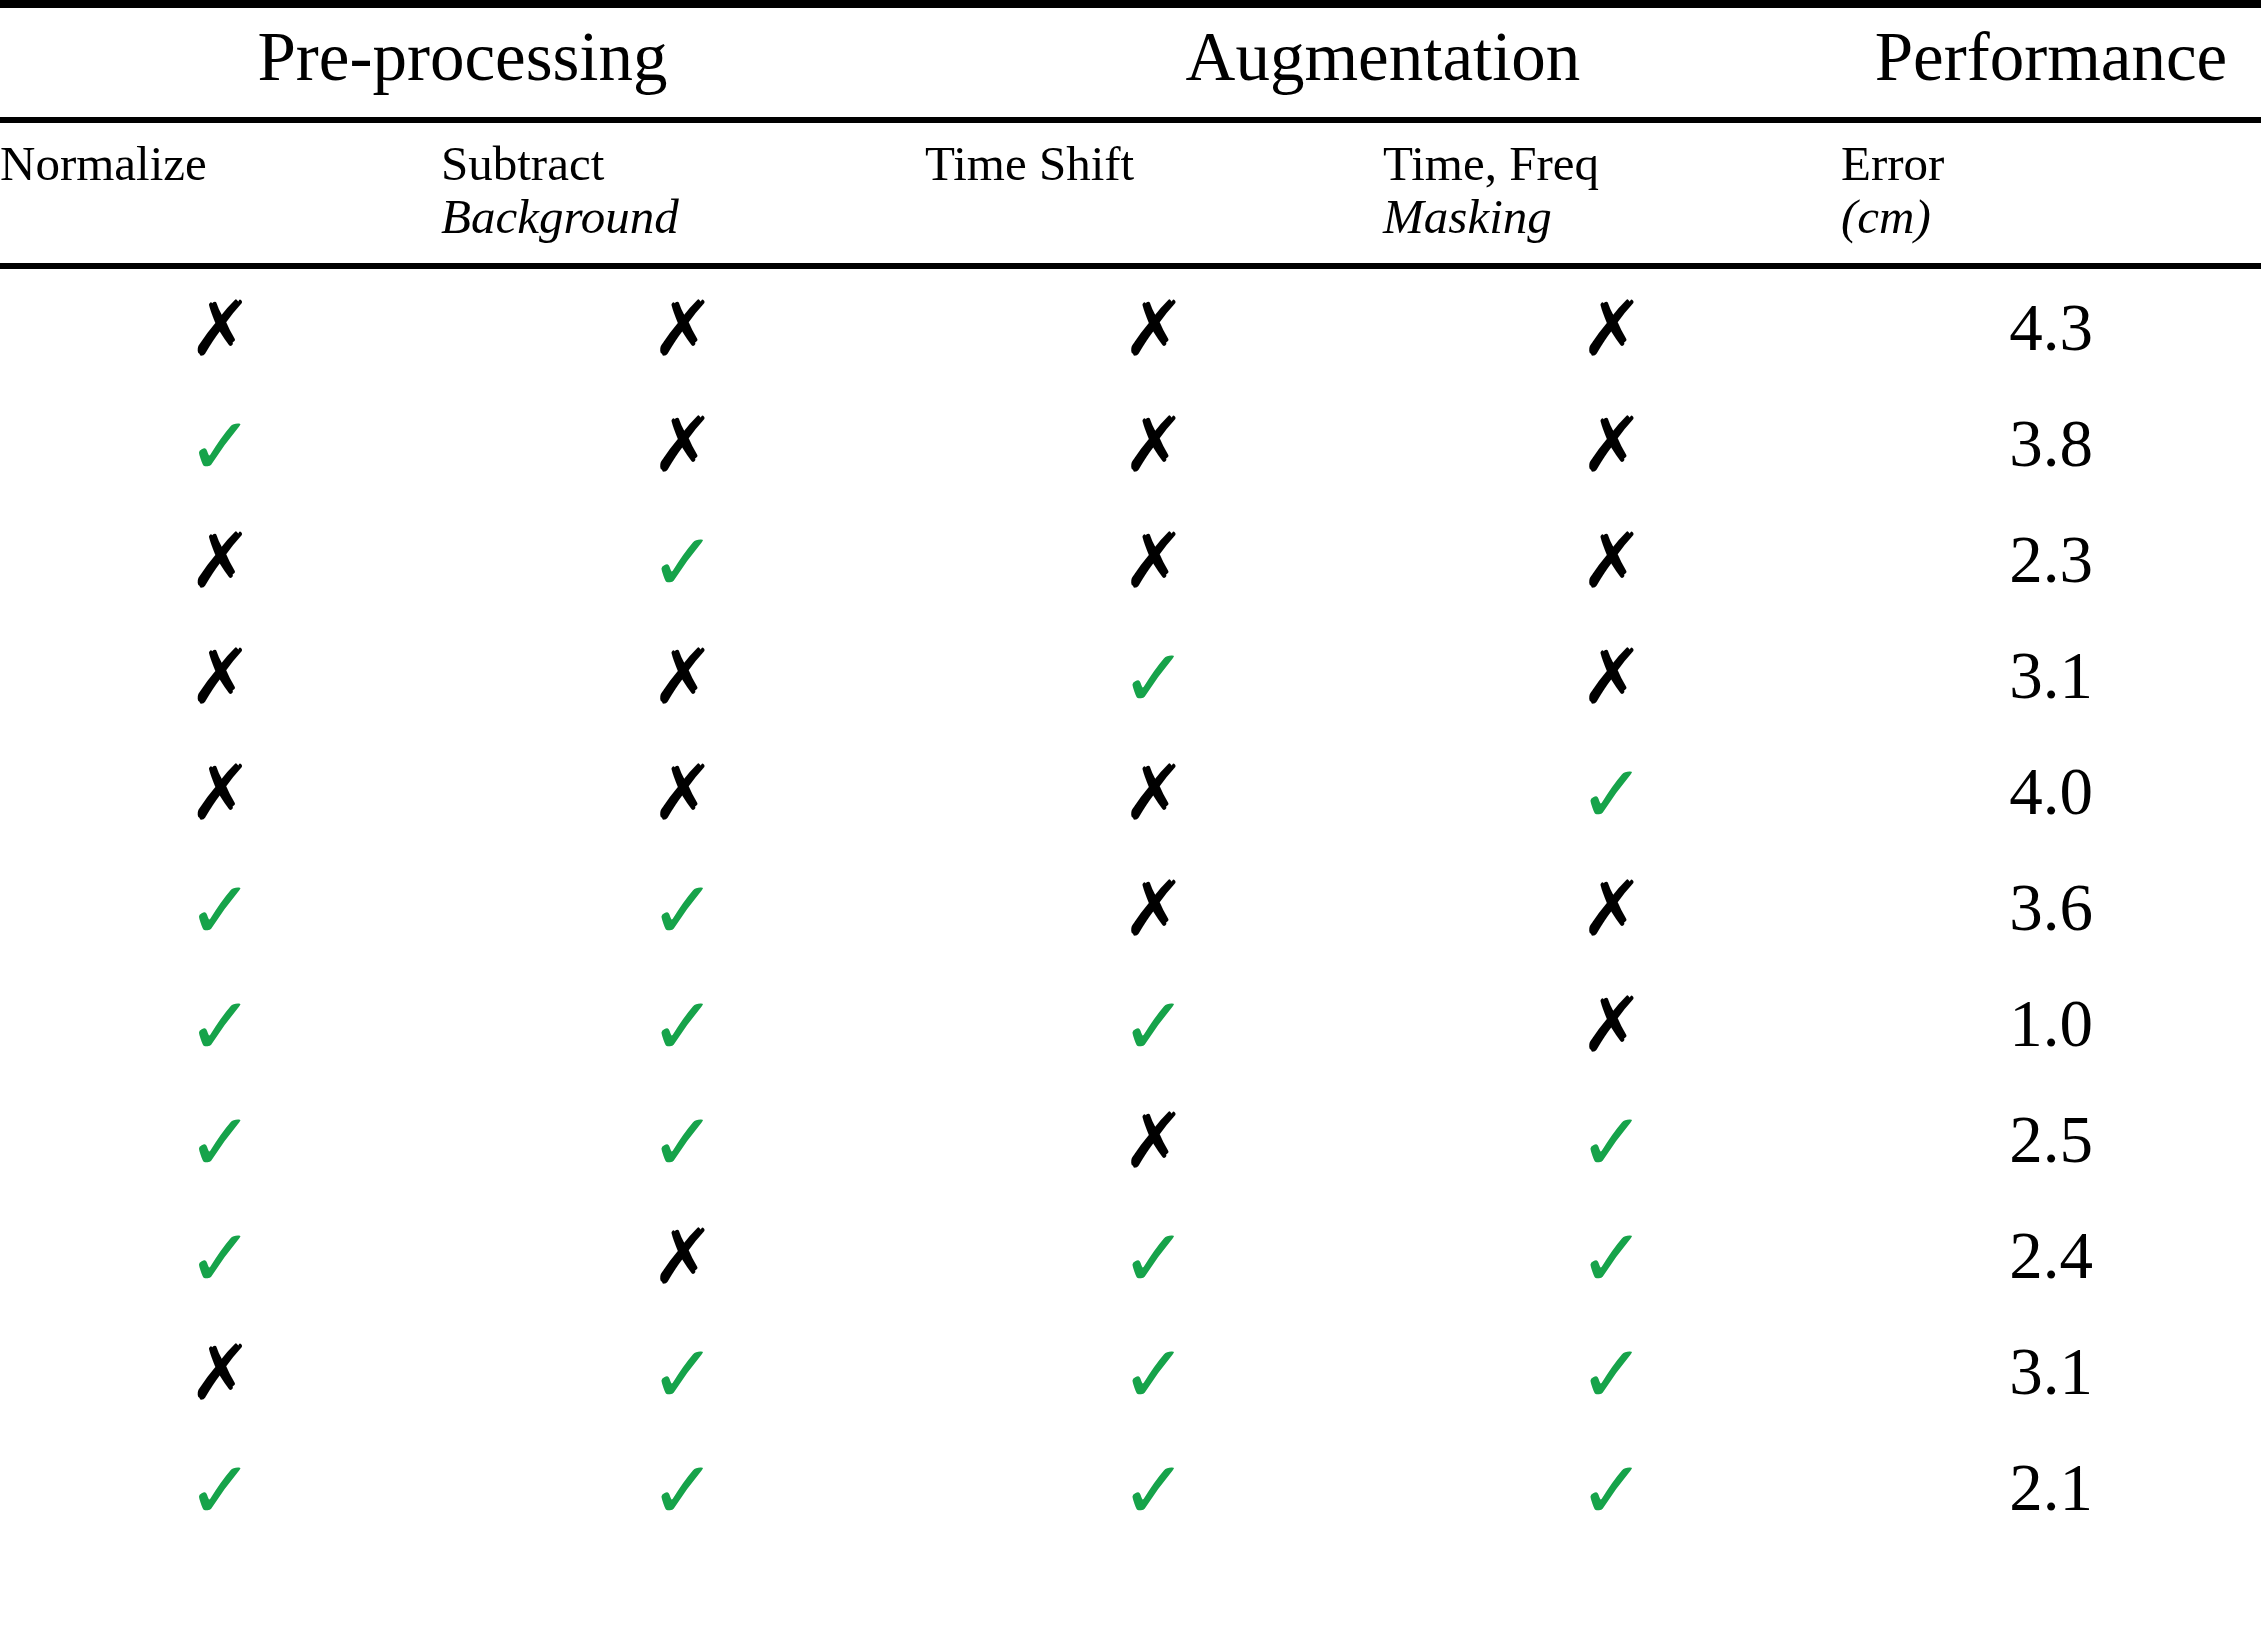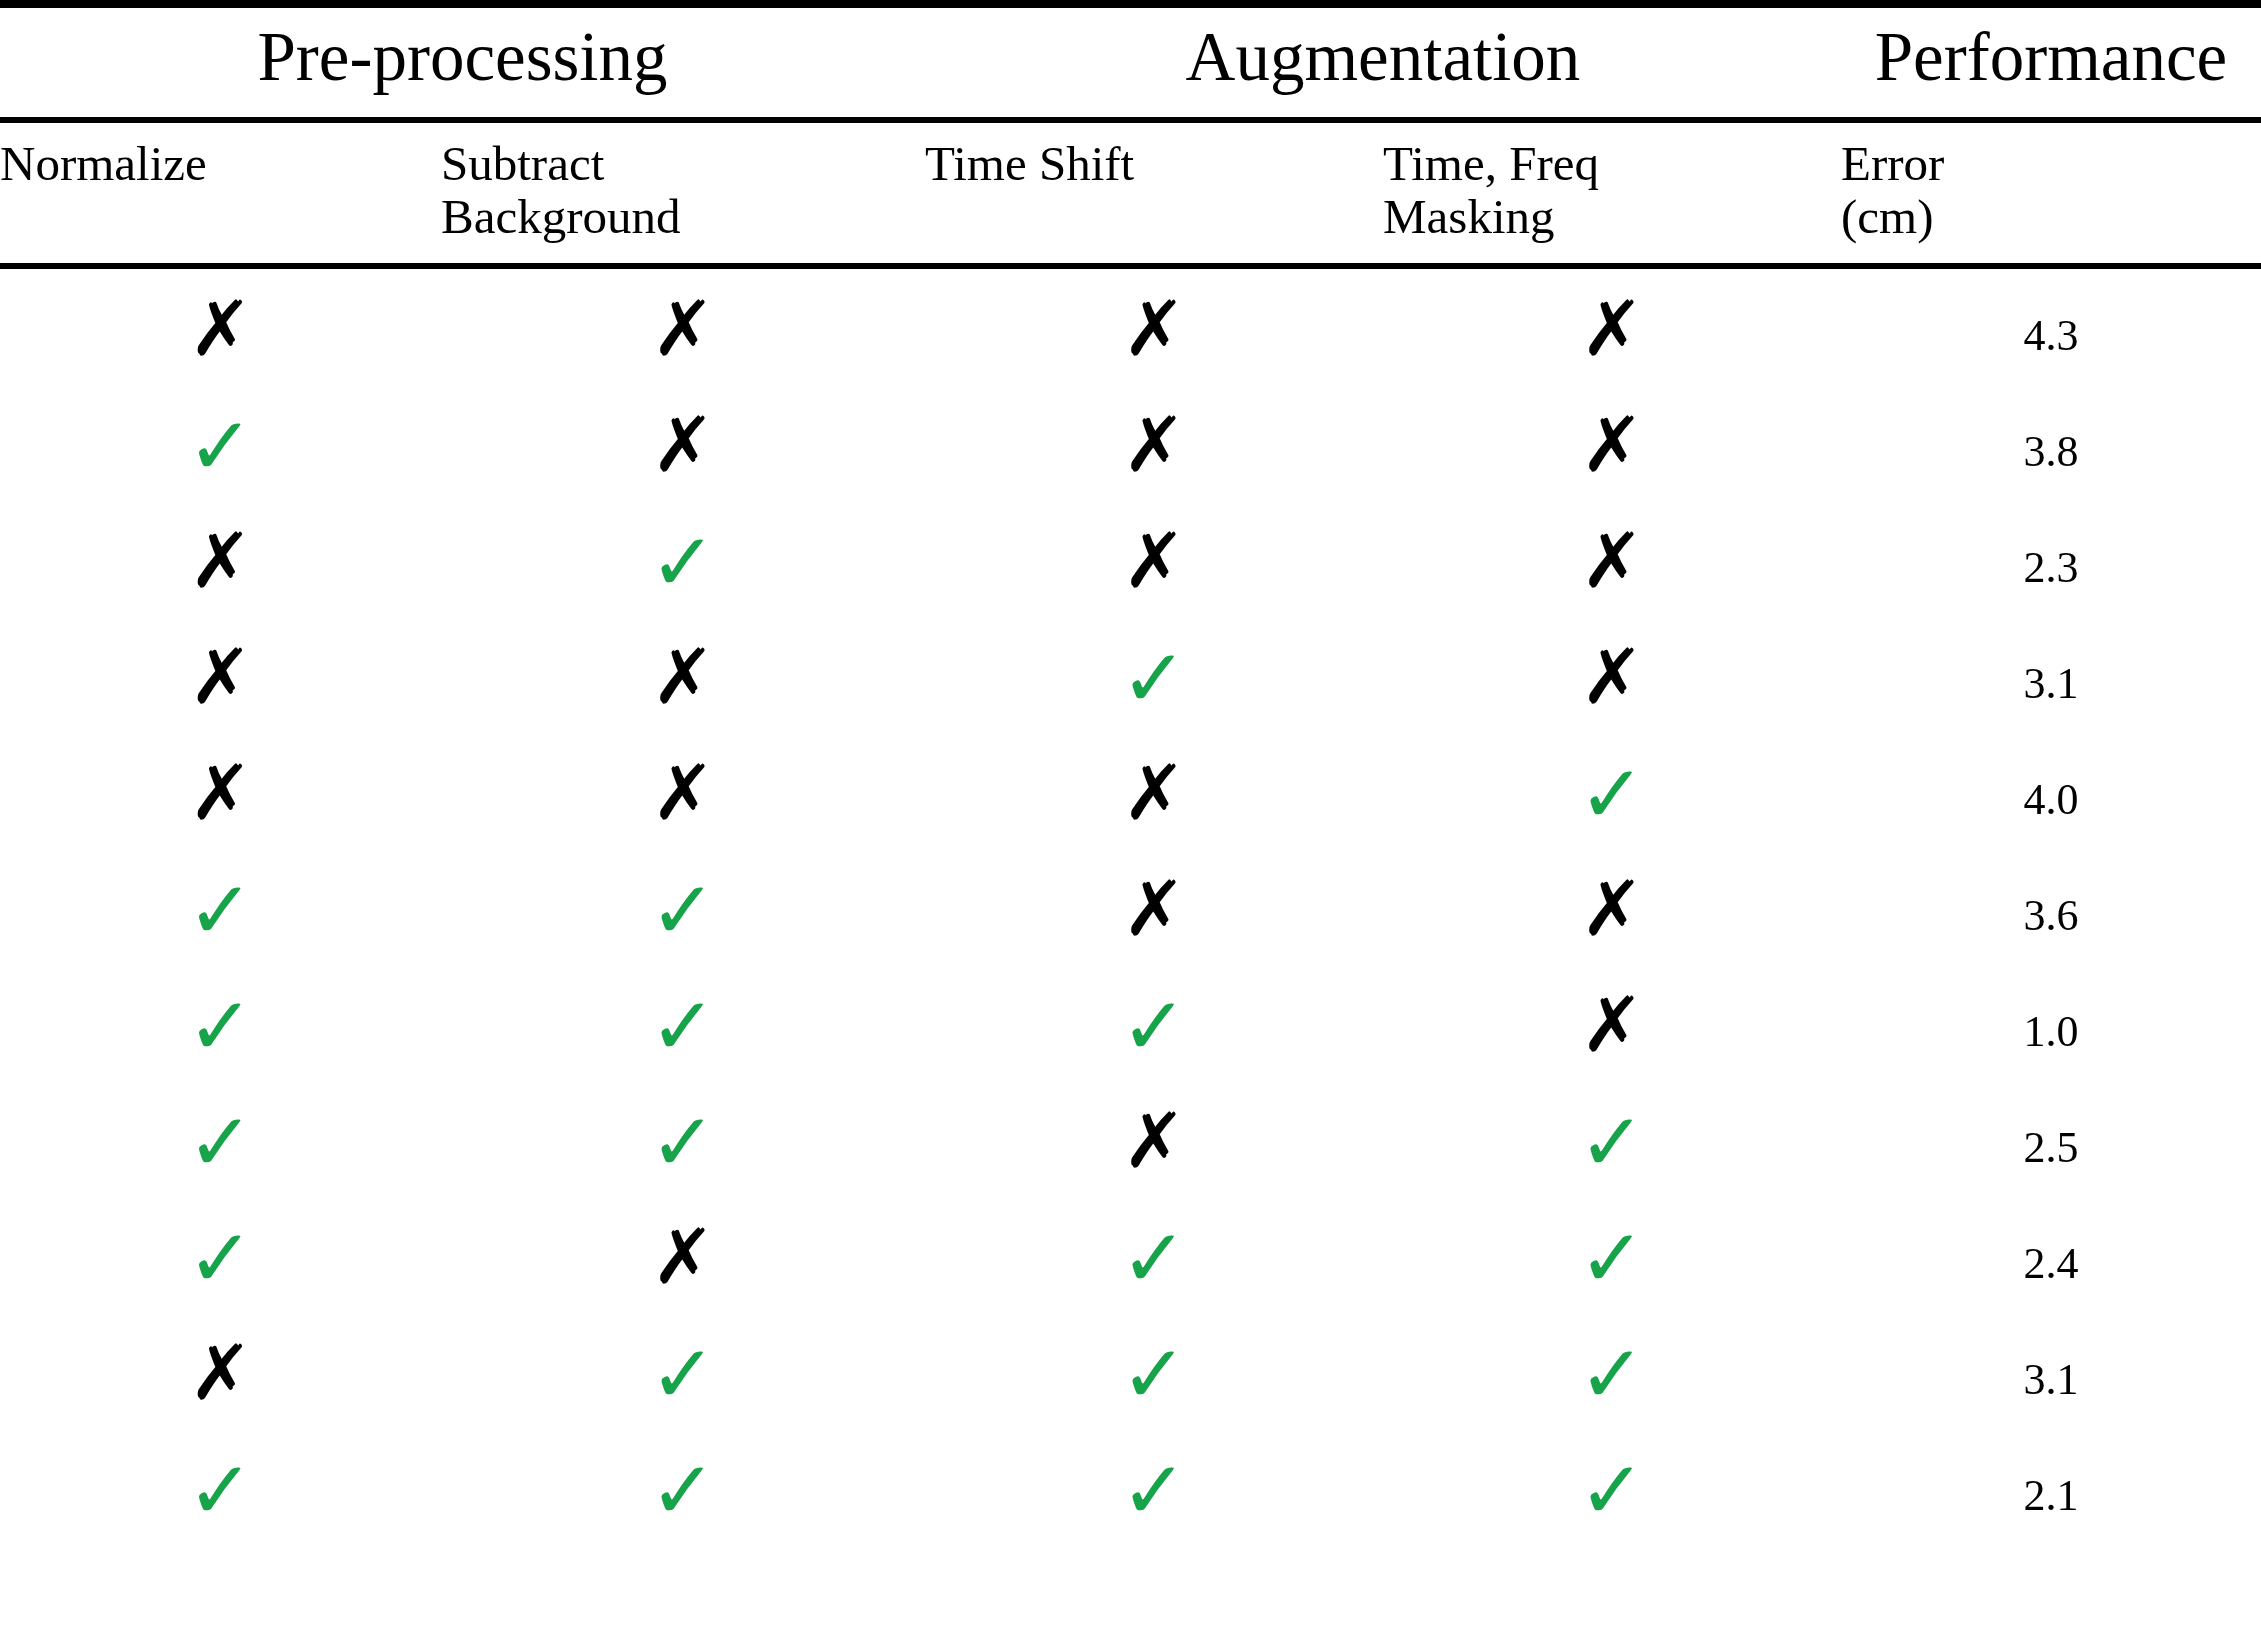--- a/index.html
+++ b/index.html
@@ -63,21 +63,21 @@
   }
 
   
   .sub-head td {
     text-align: left;
     vertical-align: top;
     padding: 15.6px 0 19px 0;
     font-weight: normal;
     font-size: 49px;
   }
-  .sub-head .line2 { display: block; }
+  .sub-head .line2 { display: block; font-style: italic; }
 
   
   tbody tr td {
     text-align: center;
     vertical-align: middle;
     height: 116px;
     padding: 0;
   }
 
   .mark {
@@ -92,21 +92,21 @@
     transform: translateY(3.5px);
   }
   .mark.cross {
     color: #000000;
     font-size: 76px;
     font-weight: bold;
     transform: translateY(1.7px);
   }
   .errval {
     font-family: "Liberation Serif", "DejaVu Serif", serif;
-    font-size: 44px;
+    font-size: 67px;
   }
 </style>
 </head>
 <body>
 
 <div class="table-wrap">
   <table class="ablation">
     <colgroup>
       <col class="c-norm">
         <col class="c-sub">

